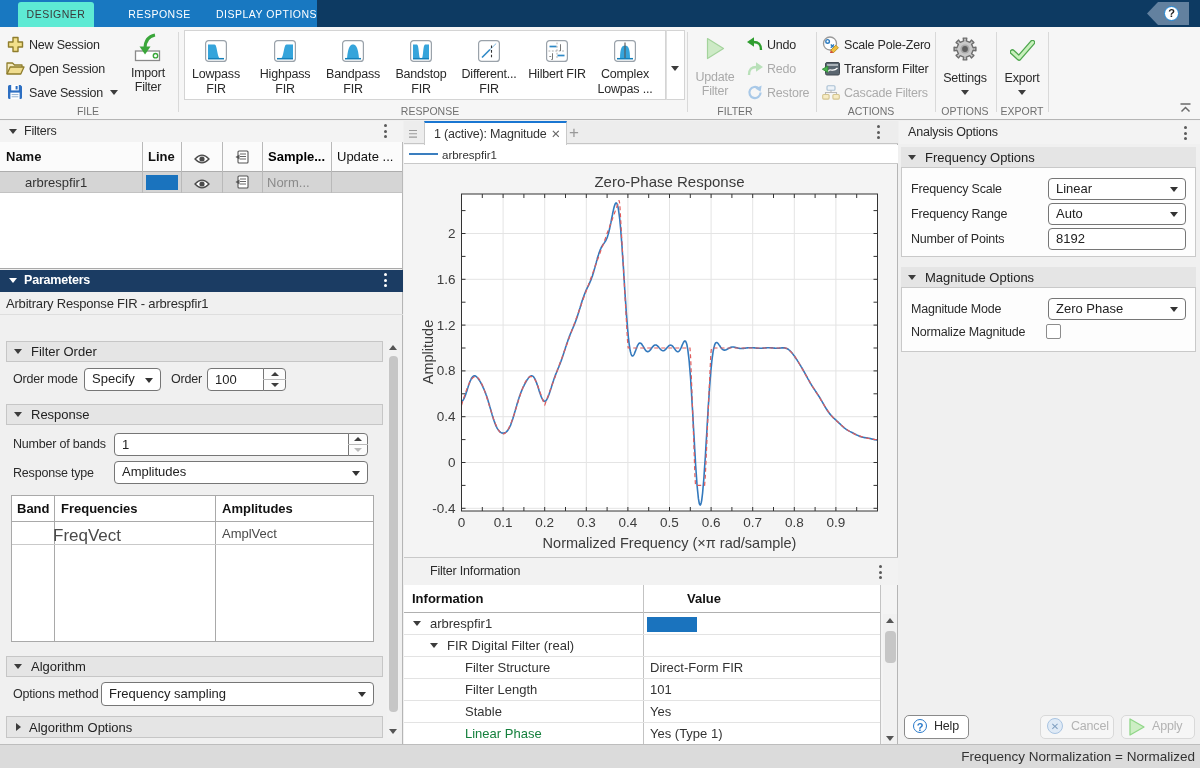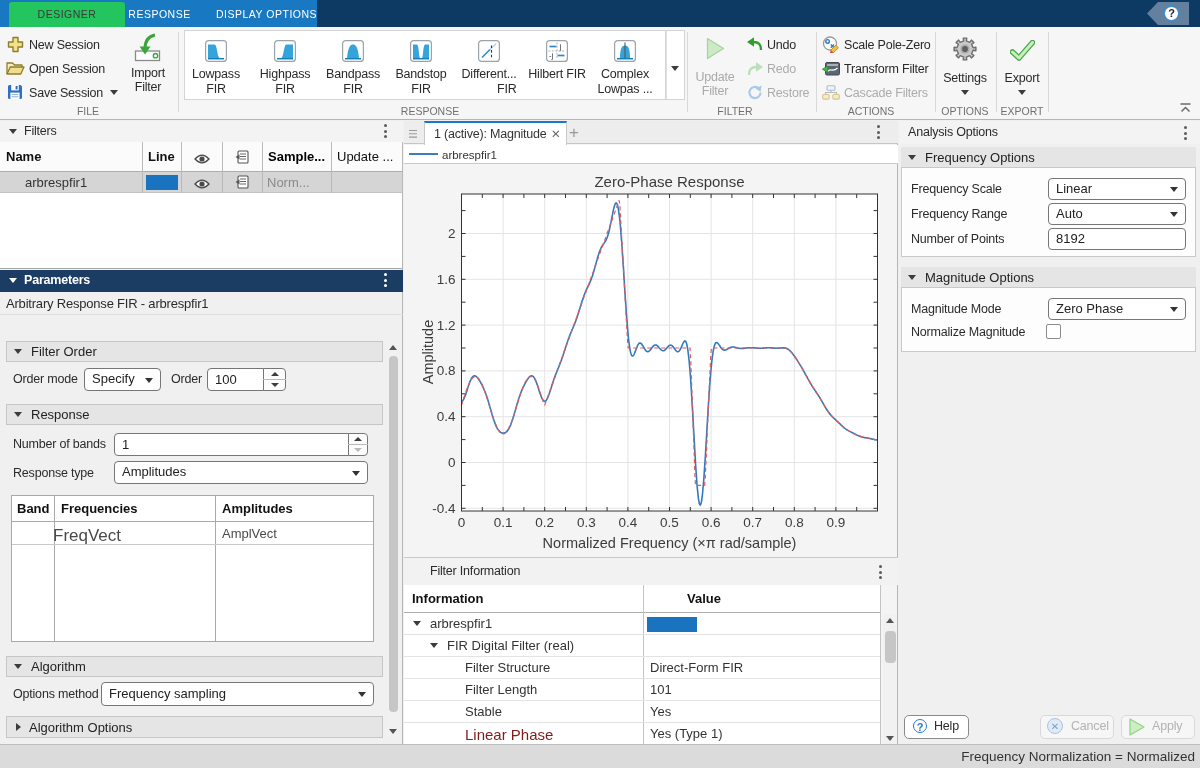--- a/index.html
+++ b/index.html
@@ -14,21 +14,21 @@
 .tri-d{width:0;height:0;border-left:4.5px solid transparent;border-right:4.5px solid transparent;border-top:5.5px solid #3c3c3c}
 .tri-r{width:0;height:0;border-top:4.5px solid transparent;border-bottom:4.5px solid transparent;border-left:5.5px solid #3c3c3c}
 .gbar{background:#e5e5e5;border:1px solid #c6c6c6;font-size:13px;color:#222;display:flex;align-items:center}
 .gbar .tri-d{margin:0 9px 0 7px}
 .gbar .tri-r{margin:0 8px 0 9px}
 </style></head>
 <body>
 
 <div class="abs" style="left:0;top:0;width:1200px;height:27px;background:#0d3a62"></div>
 <div class="abs" style="left:0;top:0;width:317px;height:27px;background:#1878c1"></div>
-<div class="abs" style="left:9px;top:2px;width:116px;height:25px;background:#22c55e;border-radius:3px 3px 0 0;text-align:center;font-size:10.5px;color:#3a3a3a;line-height:25px;letter-spacing:.5px;white-space:nowrap">DESIGNER</div>
+<div class="abs" style="left:18px;top:2px;width:76px;height:25px;background:#5eead4;border-radius:3px 3px 0 0;text-align:center;font-size:10.5px;color:#3a3a3a;line-height:25px;letter-spacing:.5px;white-space:nowrap">DESIGNER</div>
 <div class="abs" style="left:103px;top:2px;width:113px;height:25px;text-align:center;font-size:10.5px;color:#fff;line-height:25px;letter-spacing:.5px;white-space:nowrap">RESPONSE</div>
 <div class="abs" style="left:216px;top:2px;width:101px;height:25px;text-align:center;font-size:10.5px;color:#fff;line-height:25px;letter-spacing:.5px;white-space:nowrap">DISPLAY OPTIONS</div>
 <div class="abs" style="left:1147px;top:2px;width:42px;height:23px;background:#63819f;clip-path:polygon(0 50%,11px 0,100% 0,100% 100%,11px 100%)"></div>
 <div class="abs" style="left:1164px;top:6px;width:15px;height:15px;background:#fff;border:1.5px solid #1e88d8;border-radius:50%;text-align:center;font-size:11px;font-weight:bold;color:#222;line-height:12px">?</div>
 
 <div class="abs" style="left:0;top:27px;width:1200px;height:93px;background:#f6f6f6;border-bottom:1px solid #b5b5b5"></div>
 
 <div class="abs" id="ic-new" style="left:7px;top:36px"><svg width="17" height="17" viewBox="0 0 17 17">
       <path d="M6,1.5 h5 v4.5 h4.5 v5 h-4.5 v4.5 h-5 v-4.5 h-4.5 v-5 h4.5 z" fill="#f3e08a" stroke="#8f7d2c" stroke-width="1.4" stroke-linejoin="round"></path>
     </svg></div>
@@ -85,21 +85,21 @@
       <path d="M19,4.5 L15,4.5 C13,5.5 13.5,15 12,18.5 L19,18.5 Z" fill="#35a4db"></path>
       <path d="M3,18.7 H19" stroke="#1480ba" stroke-width="1.5"></path>
     </svg></div>
 <div class="abs tlbl" style="left:421px;top:67px;transform:translateX(-50%);text-align:center;line-height:14.5px">Bandstop<br>FIR</div>
 <div class="abs" style="left:478px;top:40px"><svg width="22" height="22" viewBox="0 0 22 22">
       <rect x="0.6" y="0.6" width="20.8" height="20.8" rx="3" fill="#fff" stroke="#9aa2aa" stroke-width="1.2"></rect>
       <path d="M4,17.5 L12,9.5" stroke="#2f89c6" stroke-width="1.6" fill="none"></path>
       <path d="M12,9.5 L18.2,3.5" stroke="#7db9e0" stroke-width="1" fill="none"></path>
       <path d="M13.5,5.5 V17.5" stroke="#333" stroke-width="1.1" stroke-dasharray="2.6,2" fill="none"></path>
     </svg></div>
-<div class="abs tlbl" style="left:489px;top:67px;transform:translateX(-50%);text-align:right;line-height:14.5px">Different...<br>FIR</div>
+<div class="abs tlbl" style="left:489px;top:67px;transform:translateX(-50%);text-align:center;line-height:14.5px">Different...<br>FIR</div>
 <div class="abs" style="left:546px;top:40px"><svg width="22" height="22" viewBox="0 0 22 22">
       <rect x="0.6" y="0.6" width="20.8" height="20.8" rx="3" fill="#fff" stroke="#9aa2aa" stroke-width="1.2"></rect>
       <path d="M3.5,6.5 H10.5" stroke="#2f89c6" stroke-width="1.7"></path>
       <path d="M11.5,15.5 H18.5" stroke="#2f89c6" stroke-width="1.7"></path>
       <text x="13.8" y="9.2" font-size="7.5" font-family="Liberation Sans" fill="#333">j</text>
       <text x="3" y="18.2" font-size="7.5" font-family="Liberation Sans" fill="#333">-j</text>
       <path d="M11,2.5 V19.5 M2.5,11 H19.5" stroke="#999" stroke-width="0.8" stroke-dasharray="1.8,1.6"></path>
     </svg></div>
 <div class="abs tlbl" style="left:557px;top:67px;transform:translateX(-50%)">Hilbert FIR</div>
 <div class="abs" style="left:614px;top:40px"><svg width="22" height="22" viewBox="0 0 22 22">
@@ -350,21 +350,21 @@
 <div class="abs" style="left:404px;top:678px;width:476px;height:1px;background:#e3e3e3"></div>
 <div class="abs" style="left:465px;top:660px;font-size:13px;color:#333">Filter Structure</div>
 <div class="abs" style="left:650px;top:660px;font-size:13px;color:#333">Direct-Form FIR</div>
 <div class="abs" style="left:404px;top:700px;width:476px;height:1px;background:#e3e3e3"></div>
 <div class="abs" style="left:465px;top:682px;font-size:13px;color:#333">Filter Length</div>
 <div class="abs" style="left:650px;top:682px;font-size:13px;color:#333">101</div>
 <div class="abs" style="left:404px;top:722px;width:476px;height:1px;background:#e3e3e3"></div>
 <div class="abs" style="left:465px;top:704px;font-size:13px;color:#333">Stable</div>
 <div class="abs" style="left:650px;top:704px;font-size:13px;color:#333">Yes</div>
 <div class="abs" style="left:404px;top:744px;width:476px;height:1px;background:#e3e3e3"></div>
-<div class="abs" style="left:465px;top:726px;font-size:15px;color:#7f1d1d">Linear Phase</div>
+<div class="abs" style="left:465px;top:726px;font-size:13px;color:#15803d">Linear Phase</div>
 <div class="abs" style="left:650px;top:726px;font-size:13px;color:#333">Yes (Type 1)</div>
 <div class="abs" style="left:647px;top:617px;width:50px;height:15px;background:#1a73be"></div>
 <div class="abs" style="left:883px;top:614px;width:14px;height:131px;background:#f1f1f1"></div>
 <div class="abs" style="left:886.0px;top:618px;width:0;height:0;border-left:4px solid transparent;border-right:4px solid transparent;border-bottom:5px solid #555"></div>
 <div class="abs" style="left:886.0px;top:736px;width:0;height:0;border-left:4px solid transparent;border-right:4px solid transparent;border-top:5px solid #555"></div>
 <div class="abs" style="left:884.5px;top:631px;width:11px;height:32px;background:#c6c6c6;border-radius:4px"></div>
 
 <div class="abs" style="left:899px;top:121px;width:301px;height:623px;background:#f0f0f0"></div>
 <div class="abs" style="left:899px;top:121px;width:301px;height:23px;background:#f3f3f3"></div>
 <div class="abs lbl" style="left:908px;top:125px">Analysis Options</div>

